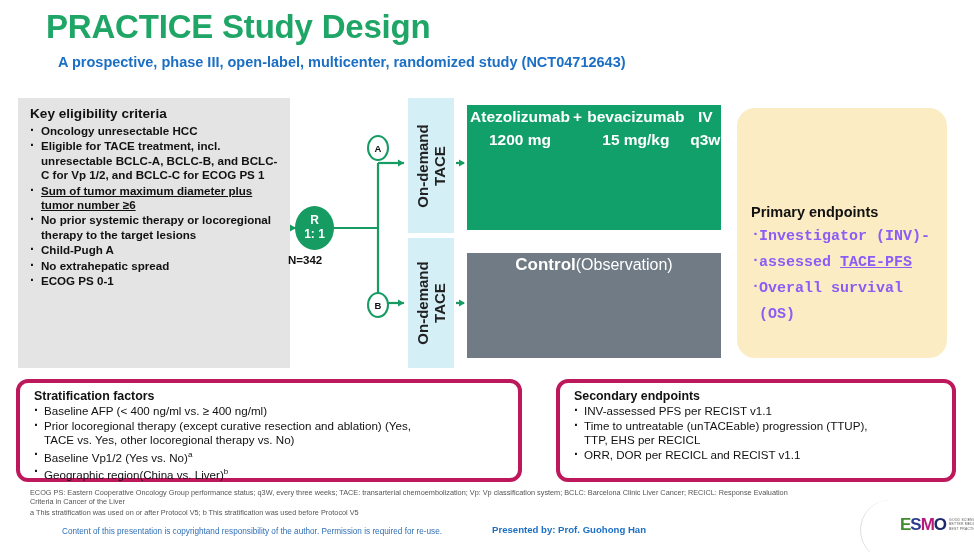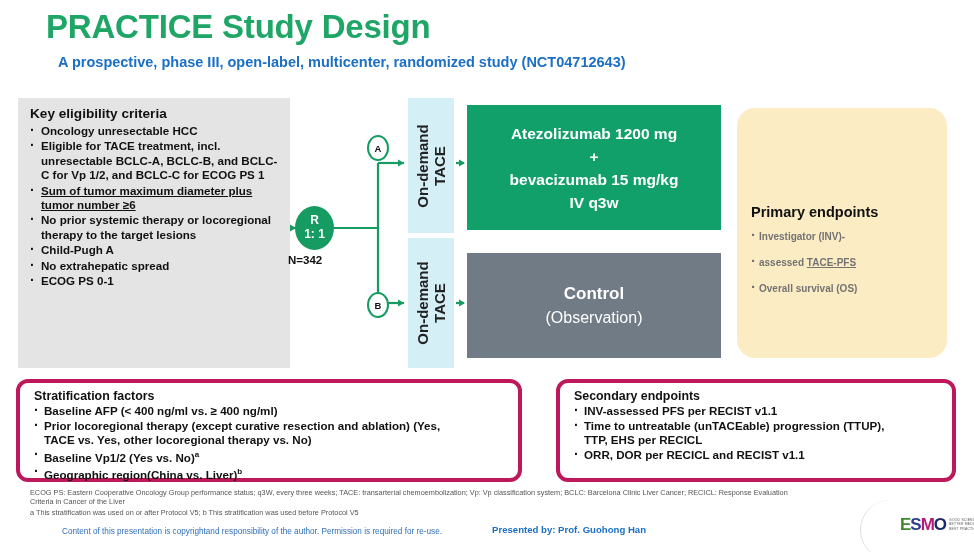--- a/index.html
+++ b/index.html
@@ -92,21 +92,21 @@
     position: absolute; left: 50%; top: 50%;
     transform: translate(-50%, -50%) rotate(-90deg);
     white-space: nowrap;
     font-size: 15px; font-weight: bold; color: #222;
     line-height: 17px; text-align: center;
   }
 
   .arm-box {
     position: absolute; left: 467px; width: 254px;
     color: #ffffff; text-align: center;
-    display: flex; flex-direction: column; justify-content: center;
+    display: flex; flex-direction: row; justify-content: center;
   }
   #arm-a {
     top: 105px; height: 125px;
     background: #12a06a;
     font-size: 15.5px; font-weight: bold; line-height: 23px;
   }
   #arm-b {
     top: 253px; height: 105px;
     background: #707b85;
     line-height: 24px;
@@ -121,22 +121,22 @@
     background: #fcecc4; border-radius: 18px;
     padding: 96px 0 0 14px;
   }
   .primary-title {
     font-size: 14.5px; font-weight: bold; color: #111;
     margin-bottom: 4px;
   }
   .primary-list { list-style: none; }
   .primary-list li {
     position: relative;
-    font-size: 10px; font-weight: bold; color: #737373;
-    line-height: 26px; padding-left: 8px;
+    font-size: 15px; font-weight: bold; color: #8b5cf6;
+    line-height: 26px; padding-left: 8px; font-family: Liberation Mono, monospace;
   }
   .primary-list li::before {
     content: "\00B7"; position: absolute; left: 0; top: -2px;
     font-size: 15px;
   }
   .primary-list li .ul { text-decoration: underline; }
 
   
   .rbox {
     position: absolute;
@@ -145,21 +145,21 @@
   }
   #strat-box { left: 16px; top: 379px; width: 506px; height: 103px; }
   #sec-box   { left: 556px; top: 379px; width: 400px; height: 103px; }
   .rbox-title {
     font-size: 12.4px; font-weight: bold; color: #111;
     padding: 6px 0 1px 14px;
   }
   .rbox-list { list-style: none; padding: 0 10px 0 14px; }
   .rbox-list li {
     position: relative;
-    font-size: 11.6px; font-weight: bold; color: #111;
+    font-size: 11.6px; font-weight: normal; color: #111;
     line-height: 14.6px; padding-left: 10px;
   }
   .rbox-list li::before {
     content: "\00B7"; position: absolute; left: 0; top: -1px;
     font-size: 14px; font-weight: bold;
   }
   .rbox-list li.nobullet::before { content: ""; }
   sup { font-size: 8px; vertical-align: super; }
 
   

